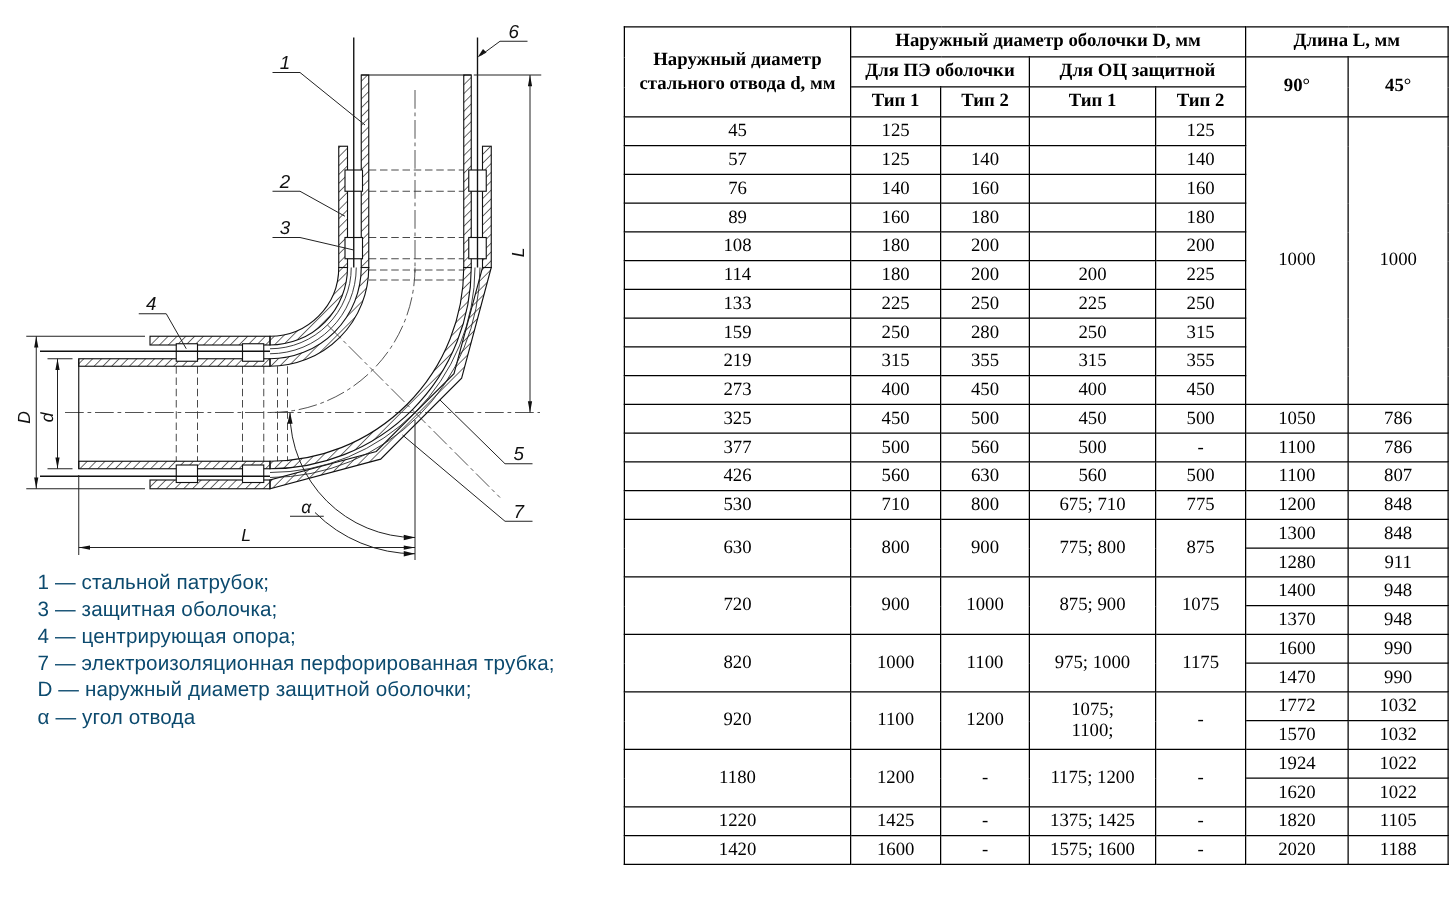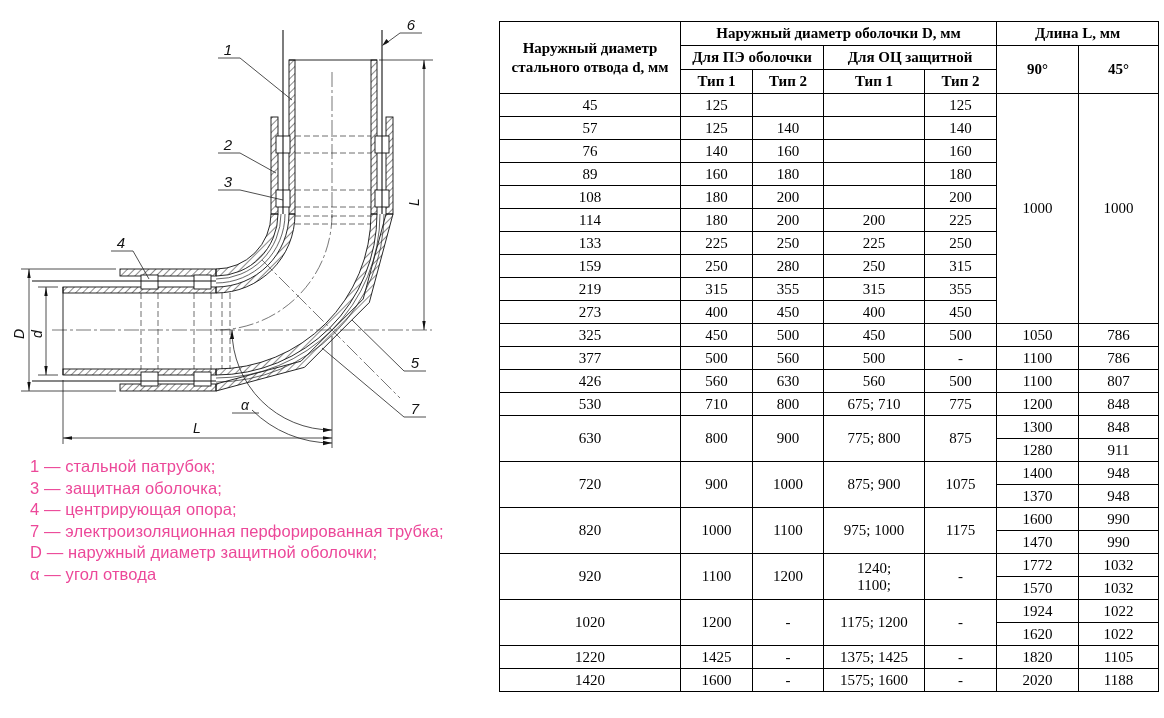--- a/index.html
+++ b/index.html
@@ -3,21 +3,21 @@
 <meta charset="utf-8">
 <style>
   html,body { margin:0; padding:0; }
   body {
     width:1164px; height:718px; position:relative; overflow:hidden;
     background:#ffffff; color:#000;
     font-family:"Liberation Sans", sans-serif;
   }
   .drawing-wrap { position:absolute; left:0; top:0; width:497px; height:455px; }
   .legend { position:absolute; left:30px; top:456px; width:470px;
-    font-size:16.5px; line-height:21.5px; color:#ec4899; letter-spacing:0.1px; }
+    font-size:16.5px; line-height:21.5px; color:#0c4a6e; letter-spacing:0.1px; }
   .legend div { white-space:nowrap; }
   table.spec { position:absolute; left:499px; top:21px; border-collapse:collapse;
     table-layout:fixed;font-family:Liberation Serif, serif; }
   .spec th, .spec td {
     border:1px solid #000; text-align:center; vertical-align:middle;
     padding:0 2px; font-size:15px; white-space:pre-line; color:#000;
   }
   .spec th { font-weight:bold; line-height:1.22; }
   .spec thead tr { height:24px; }
   .spec tbody tr { height:23px; }
@@ -344,32 +344,32 @@
         <td>990</td>
       </tr>
       <tr>
         <td>1470</td>
         <td>990</td>
       </tr>
       <tr>
         <td rowspan="2">920</td>
         <td rowspan="2">1100</td>
         <td rowspan="2">1200</td>
-        <td rowspan="2">1240;
+        <td rowspan="2">1075;
 1100;</td>
         <td rowspan="2">-</td>
         <td>1772</td>
         <td>1032</td>
       </tr>
       <tr>
         <td>1570</td>
         <td>1032</td>
       </tr>
       <tr>
-        <td rowspan="2">1020</td>
+        <td rowspan="2">1180</td>
         <td rowspan="2">1200</td>
         <td rowspan="2">-</td>
         <td rowspan="2">1175; 1200</td>
         <td rowspan="2">-</td>
         <td>1924</td>
         <td>1022</td>
       </tr>
       <tr>
         <td>1620</td>
         <td>1022</td>

